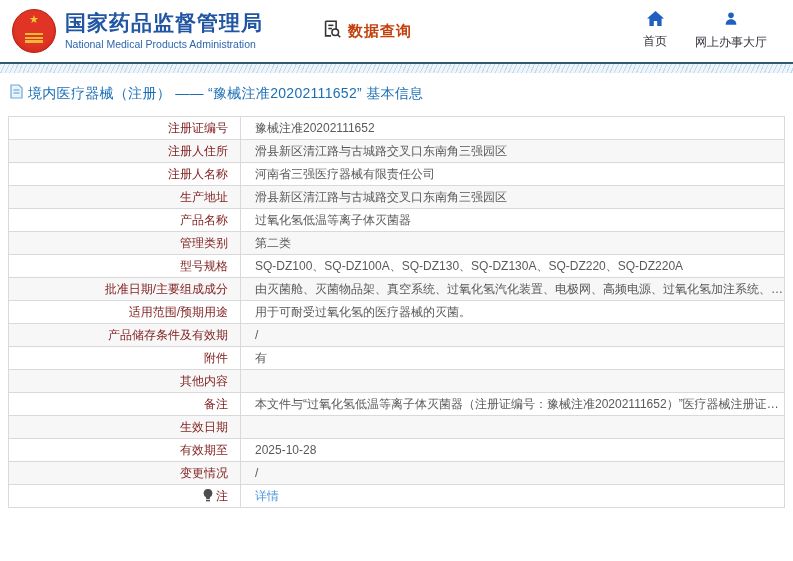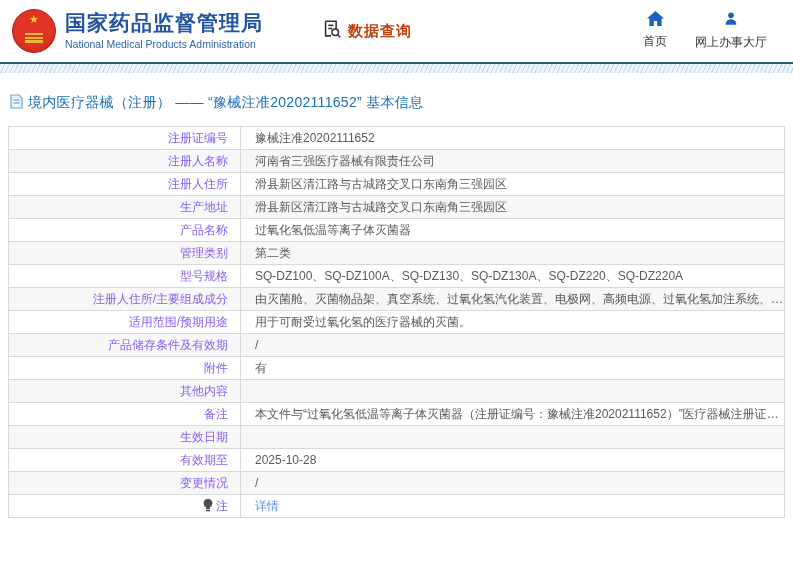--- a/index.html
+++ b/index.html
@@ -29,29 +29,29 @@
   .header-nav { margin-left:auto; display:flex; gap:28px; padding-right:14px; }
   .nav-item { display:flex; flex-direction:column; align-items:center; gap:3px; cursor:pointer; }
   .nav-item .nav-label { font-size:12px; color:#33363d; white-space:nowrap; }
 
   
   .divider-line { height:2px; background:#2e5a74; }
   .divider-hatch { height:9px; background-color:#eef5fb;
       background-image:repeating-linear-gradient(115deg, rgba(164,200,228,.6) 0 1px, transparent 1px 4px); }
 
   
-  .breadcrumb { display:flex; padding:21px 10px 13px 10px; }
+  .breadcrumb { display:flex; align-items:center; padding:11px 10px 13px 10px; }
   .breadcrumb .bc-text { color:#1a6fb5; font-size:14px; margin-left:5px; letter-spacing:.3px; }
 
   
   .info-table { width:777px; margin:0 8px; border-collapse:collapse; table-layout:fixed; }
   .info-table tr { height:23px; }
   .info-table tr:nth-child(even) { background:#f7f7f7; }
   .info-table td { border:1px solid #d9d9d9; font-size:12px; vertical-align:middle; }
-  td.cell-label { width:232px; text-align:right; padding-right:12px; color:#8b5cf6; }
+  td.cell-label { width:232px; text-align:right; padding-right:12px; color:#7f1d1d; }
   td.cell-value { padding-left:14px; color:#595959; overflow:hidden; white-space:nowrap; text-overflow:ellipsis; }
   td.cell-value a { color:#4b94dc; text-decoration:none; cursor:pointer; }
   .label-icon { display:inline-block; vertical-align:-2px; margin-right:3px; }
 </style>
 </head>
 <body>
 
 <div class="page">
 
   <div class="header">
@@ -115,45 +115,45 @@
     <span class="bc-text">境内医疗器械（注册） —— “豫械注准20202111652” 基本信息</span>
   </div>
 
   <table class="info-table">
     <tbody id="info-tbody">
         <tr>
           <td class="cell-label">注册证编号</td>
           <td class="cell-value">豫械注准20202111652</td>
         </tr>
         <tr>
+          <td class="cell-label">注册人住所</td>
+          <td class="cell-value">滑县新区清江路与古城路交叉口东南角三强园区</td>
+        </tr>
+        <tr>
           <td class="cell-label">注册人名称</td>
           <td class="cell-value">河南省三强医疗器械有限责任公司</td>
-        </tr>
-        <tr>
-          <td class="cell-label">注册人住所</td>
-          <td class="cell-value">滑县新区清江路与古城路交叉口东南角三强园区</td>
         </tr>
         <tr>
           <td class="cell-label">生产地址</td>
           <td class="cell-value">滑县新区清江路与古城路交叉口东南角三强园区</td>
         </tr>
         <tr>
           <td class="cell-label">产品名称</td>
           <td class="cell-value">过氧化氢低温等离子体灭菌器</td>
         </tr>
         <tr>
           <td class="cell-label">管理类别</td>
           <td class="cell-value">第二类</td>
         </tr>
         <tr>
           <td class="cell-label">型号规格</td>
           <td class="cell-value">SQ-DZ100、SQ-DZ100A、SQ-DZ130、SQ-DZ130A、SQ-DZ220、SQ-DZ220A</td>
         </tr>
         <tr>
-          <td class="cell-label">注册人住所/主要组成成分</td>
+          <td class="cell-label">批准日期/主要组成成分</td>
           <td class="cell-value">由灭菌舱、灭菌物品架、真空系统、过氧化氢汽化装置、电极网、高频电源、过氧化氢加注系统、自动控制系统组成。</td>
         </tr>
         <tr>
           <td class="cell-label">适用范围/预期用途</td>
           <td class="cell-value">用于可耐受过氧化氢的医疗器械的灭菌。</td>
         </tr>
         <tr>
           <td class="cell-label">产品储存条件及有效期</td>
           <td class="cell-value">/</td>
         </tr>

